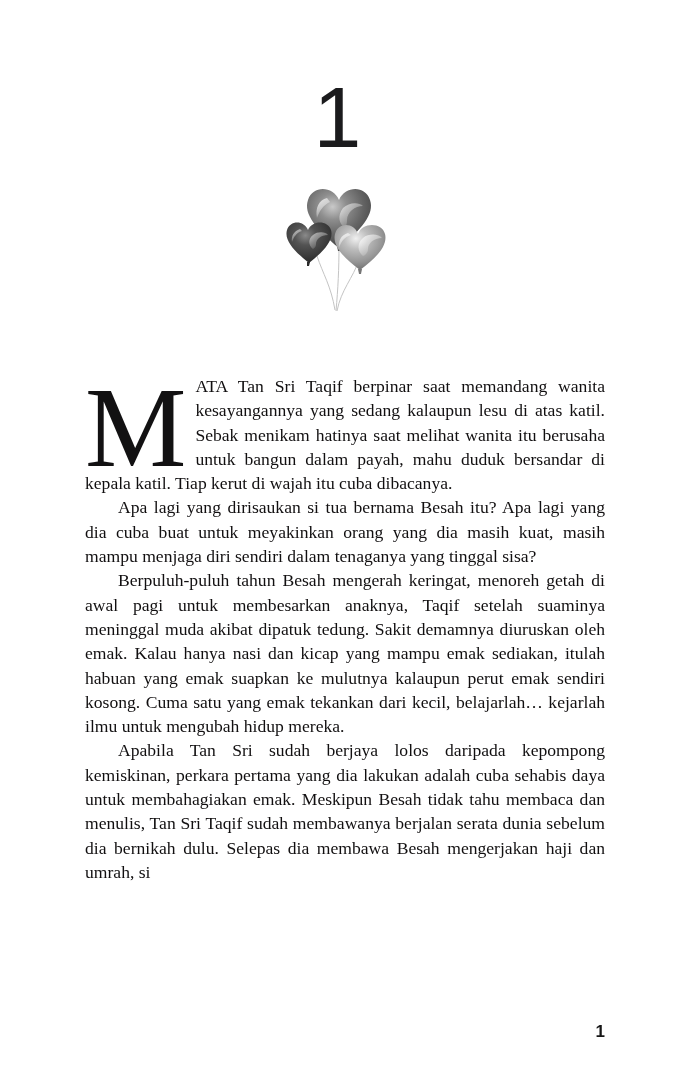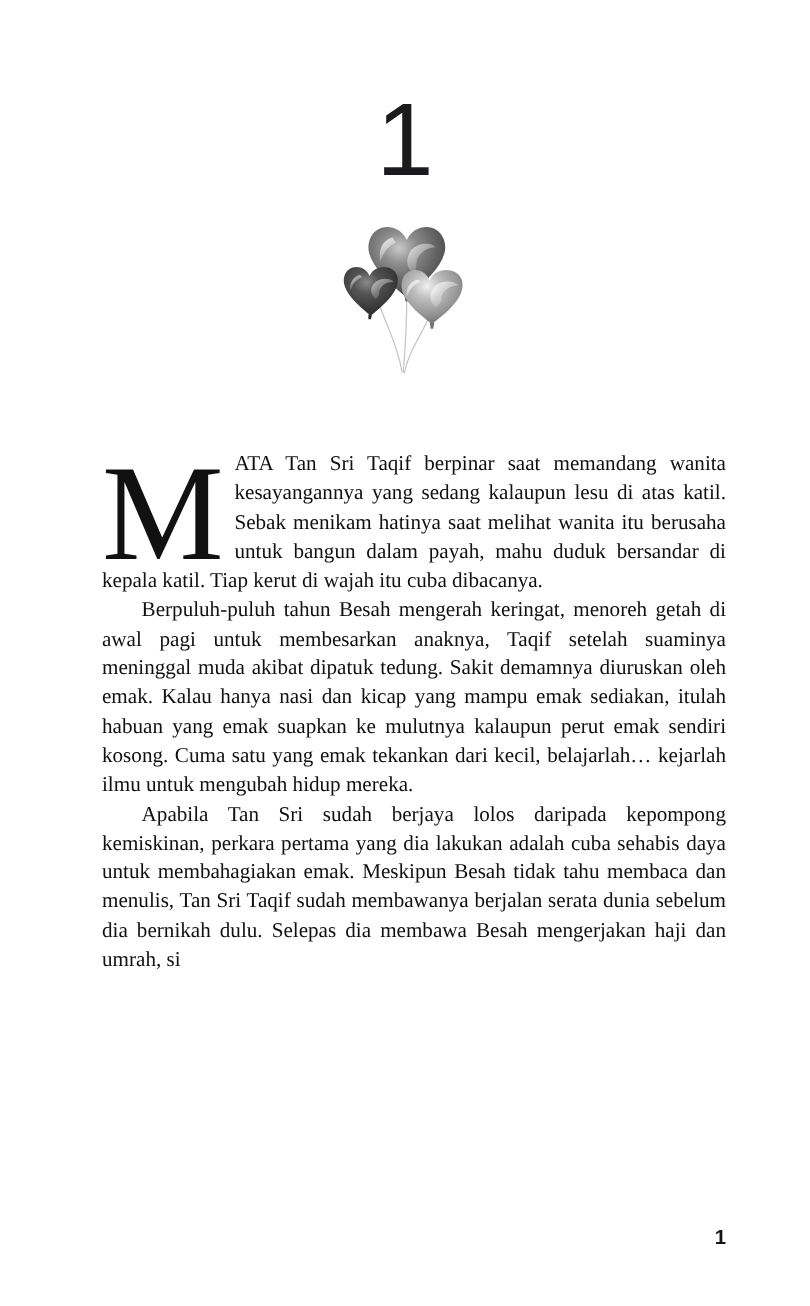--- a/index.html
+++ b/index.html
@@ -161,19 +161,20 @@
         <path d="M75,56 C71,44 55,44 52,56 C49,68 61,80 77,92 C93,80 105,68 102,56 C99,44 79,44 75,56 Z" fill="url(#gRight)"></path>
         <path d="M65,55 C58,57 55,63 56,70 C58,64 61,59 68,57 Z" fill="url(#shineA)"></path>
         <path d="M80,78 C74,73 74,65 80,60 C86,55 96,56 99,60 C91,60 85,65 85,71 C85,74 83,77 80,78 Z" fill="url(#shineB)" opacity="0.85"></path>
         <path d="M75,91 l4,0 l-1,5 l-2,0 Z" fill="#757575"></path>
       </g>
     </svg>
   </div>
 
   <div class="body-text">
     <p class="first"><span class="dropcap">M</span><span>ATA Tan Sri Taqif berpinar saat memandang wanita kesayangannya yang sedang kalaupun lesu di atas katil. Sebak menikam hatinya saat melihat wanita itu berusaha untuk bangun dalam payah, mahu duduk bersandar di kepala katil. Tiap kerut di wajah itu cuba dibacanya.</span></p>
+    <p>Apa lagi yang dirisaukan si tua bernama Besah itu? Apa lagi yang dia cuba buat untuk meyakinkan orang yang dia masih kuat, masih mampu menjaga diri sendiri dalam tenaganya yang tinggal sisa?</p>
     <p>Berpuluh-puluh tahun Besah mengerah keringat, menoreh getah di awal pagi untuk membesarkan anaknya, Taqif setelah suaminya meninggal muda akibat dipatuk tedung. Sakit demamnya diuruskan oleh emak. Kalau hanya nasi dan kicap yang mampu emak sediakan, itulah habuan yang emak suapkan ke mulutnya kalaupun perut emak sendiri kosong. Cuma satu yang emak tekankan dari kecil, belajarlah… kejarlah ilmu untuk mengubah hidup mereka.</p>
     <p>Apabila Tan Sri sudah berjaya lolos daripada kepompong kemiskinan, perkara pertama yang dia lakukan adalah cuba sehabis daya untuk membahagiakan emak. Meskipun Besah tidak tahu membaca dan menulis, Tan Sri Taqif sudah membawanya berjalan serata dunia sebelum dia bernikah dulu. Selepas dia membawa Besah mengerjakan haji dan umrah, si</p>
   </div>
 
   <div class="folio">1</div>
 
 </div>
 
 </body></html>

